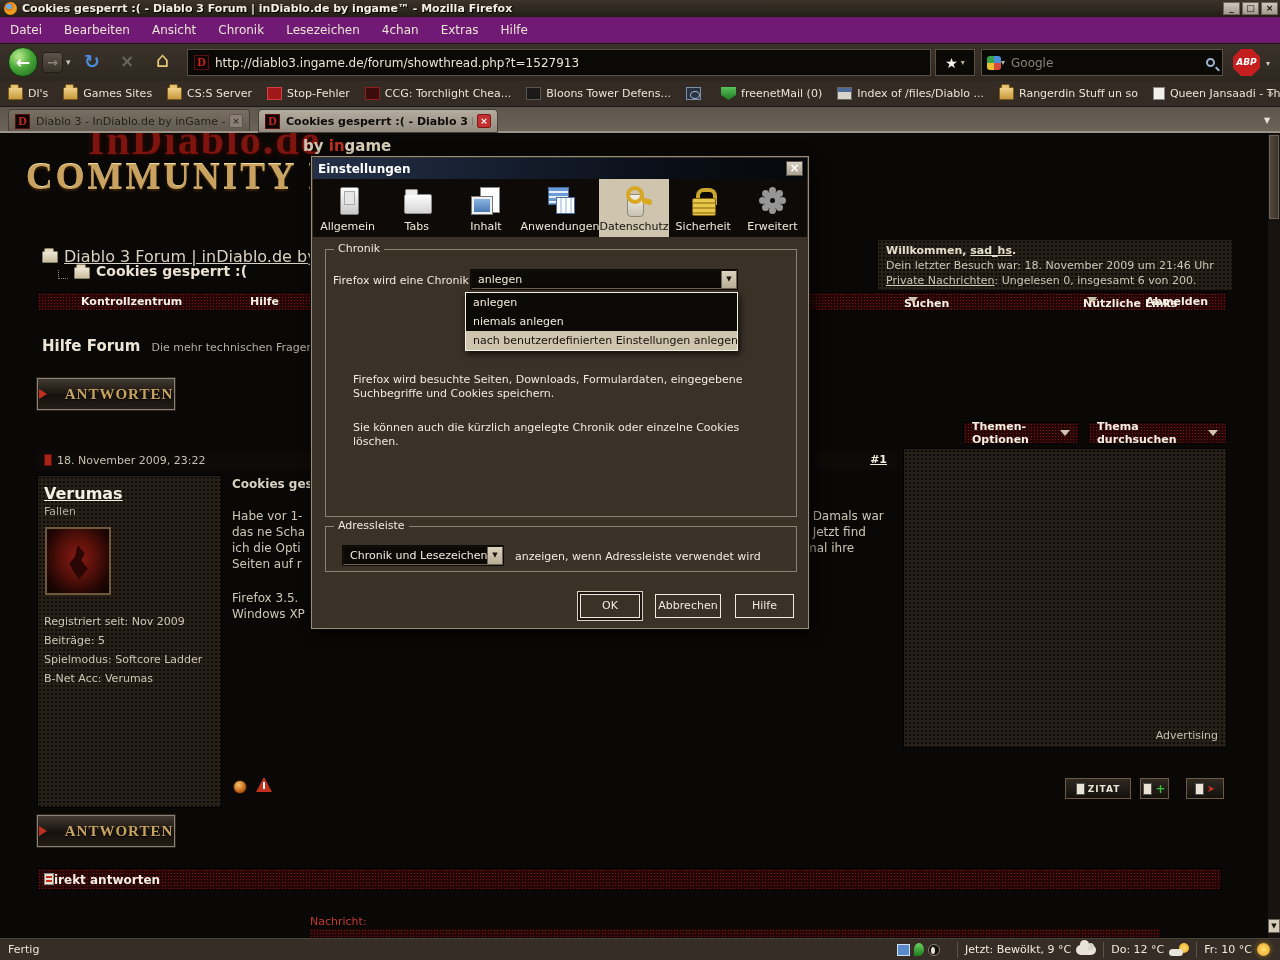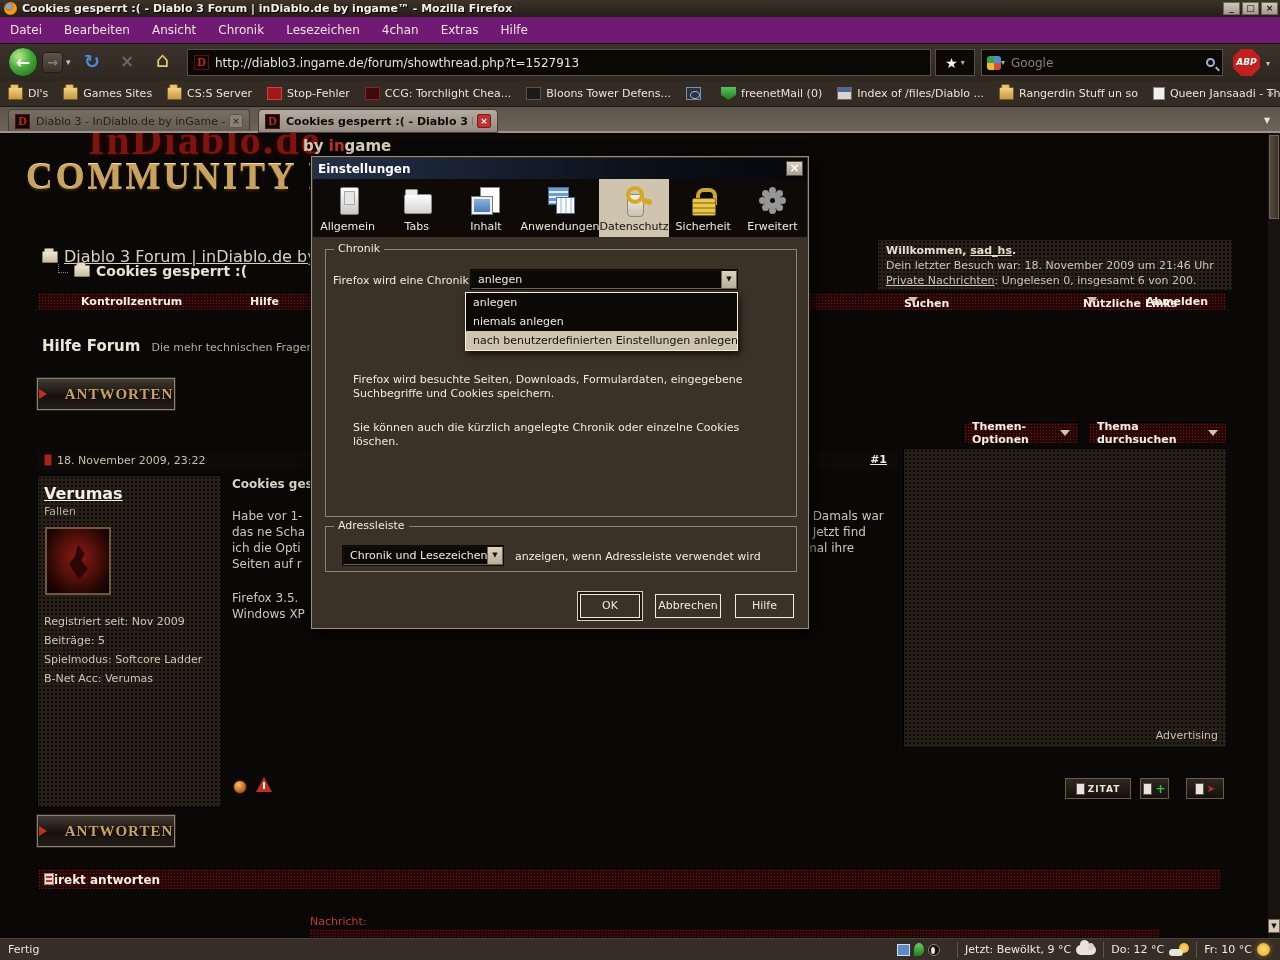--- a/index.html
+++ b/index.html
@@ -76,21 +76,21 @@
 
   
   #content { position:absolute; left:0; top:133px; width:1280px; height:805px; background:#0a0806; overflow:hidden; }
   .logo-red { position:absolute; left:88px; top:0; width:430px; height:26px; overflow:hidden; }
   .logo-red span { display:block; margin-top:-17px; font-family:"Liberation Serif",serif; font-weight:bold; font-size:42px; letter-spacing:2px; color:#7e140e; text-shadow:1px 1px 0 #2a0504, 0 0 6px #3a0a08; }
   .logo-by { position:absolute; left:303px; top:4px; font-size:15px; font-weight:bold; color:#cfc6b4; }
   .logo-in { color:#c03020; } .logo-game { color:#d8cdb8; }
   .community { position:absolute; left:26px; top:22px; font-family:"Liberation Serif",serif; font-weight:bold; font-size:37px; letter-spacing:3px; color:#c9a25f; text-shadow:0 2px 2px #3a2408, 0 -1px 0 #f0dca0; white-space:nowrap; }
 
   .crumb1 { position:absolute; left:42px; top:114px; display:flex; align-items:center; gap:6px; }
-  .crumb2 { position:absolute; left:58px; top:130px; display:flex; align-items:center; gap:6px; }
+  .crumb2 { position:absolute; left:58px; top:130px; display:flex; align-items:flex-end; gap:6px; }
   .tree-elbow { width:10px; height:9px; border-left:1px dotted #8a8276; border-bottom:1px dotted #8a8276; margin-top:-6px; }
   .mini-folder { width:16px; height:12px; background:linear-gradient(#efe7d4,#cbbd9e); border:1px solid #8a8064; border-radius:1px; position:relative; }
   .mini-folder::before { content:""; position:absolute; top:-4px; left:1px; width:8px; height:3px; background:#e6dcc4; border:1px solid #8a8064; border-bottom:none; border-radius:2px 2px 0 0; }
   .crumb-link { color:#d9d1c1; font-size:16px; text-decoration:underline; }
   .crumb-cur { color:#e9e1d1; font-size:14px; font-weight:bold; }
 
   .welcome { position:absolute; left:878px; top:107px; width:354px; height:50px; padding:3px 8px; font-size:11px; line-height:15px; color:#cfc6b4; }
   .welcome b { color:#e5ddc9; }
   .u { text-decoration:underline; }
 

